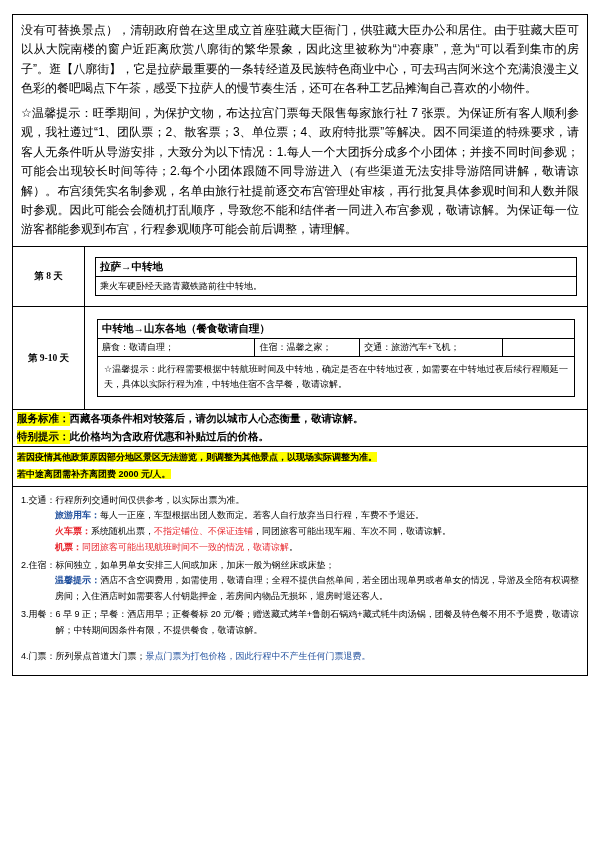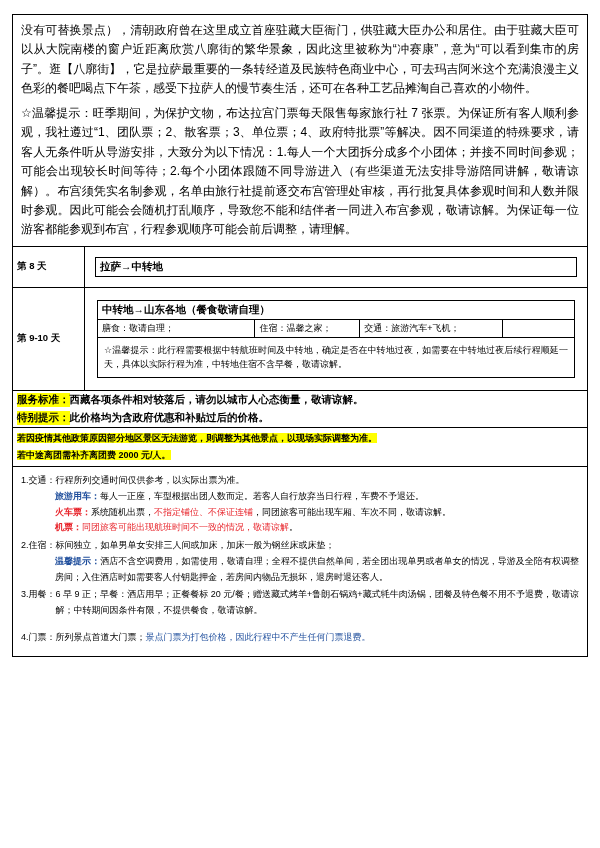--- a/index.html
+++ b/index.html
@@ -33,23 +33,24 @@
     font-size: 12px;
     line-height: 1.62;
     text-align: justify;
     margin: 0;
   }
   .p + .p { margin-top: 5px; }
   .bold { font-weight: bold; }
   .daycell {
     font-size: 9.5px;
     font-weight: bold;
-    text-align: left;
+    text-align: center;
     vertical-align: middle !important;
     padding: 4px 2px;
+    font-family: Liberation Serif, serif;
   }
   .inner {
     width: 100%;
     border-collapse: collapse;
     table-layout: fixed;
   }
   .inner td {
     border: 1px solid #000;
     padding: 3px 4px;
     font-size: 9px;
@@ -127,20 +128,23 @@
           <colgroup>
             <col style="width:33%">
             <col style="width:22%">
             <col style="width:30%">
             <col style="width:15%">
           </colgroup>
           <tbody>
                 <tr class="title-row">
             <td colspan="4">拉萨→中转地</td>
           </tr>
+          <tr>
+            <td colspan="4" class="seg">乘火车硬卧经天路青藏铁路前往中转地。</td>
+          </tr>
         </tbody>
             </table>
       </td>
     </tr>
 
     <tr>
       <td class="daycell">第 9-10 天</td>
       <td style="padding:12px">
         <table class="inner">
           <colgroup>

